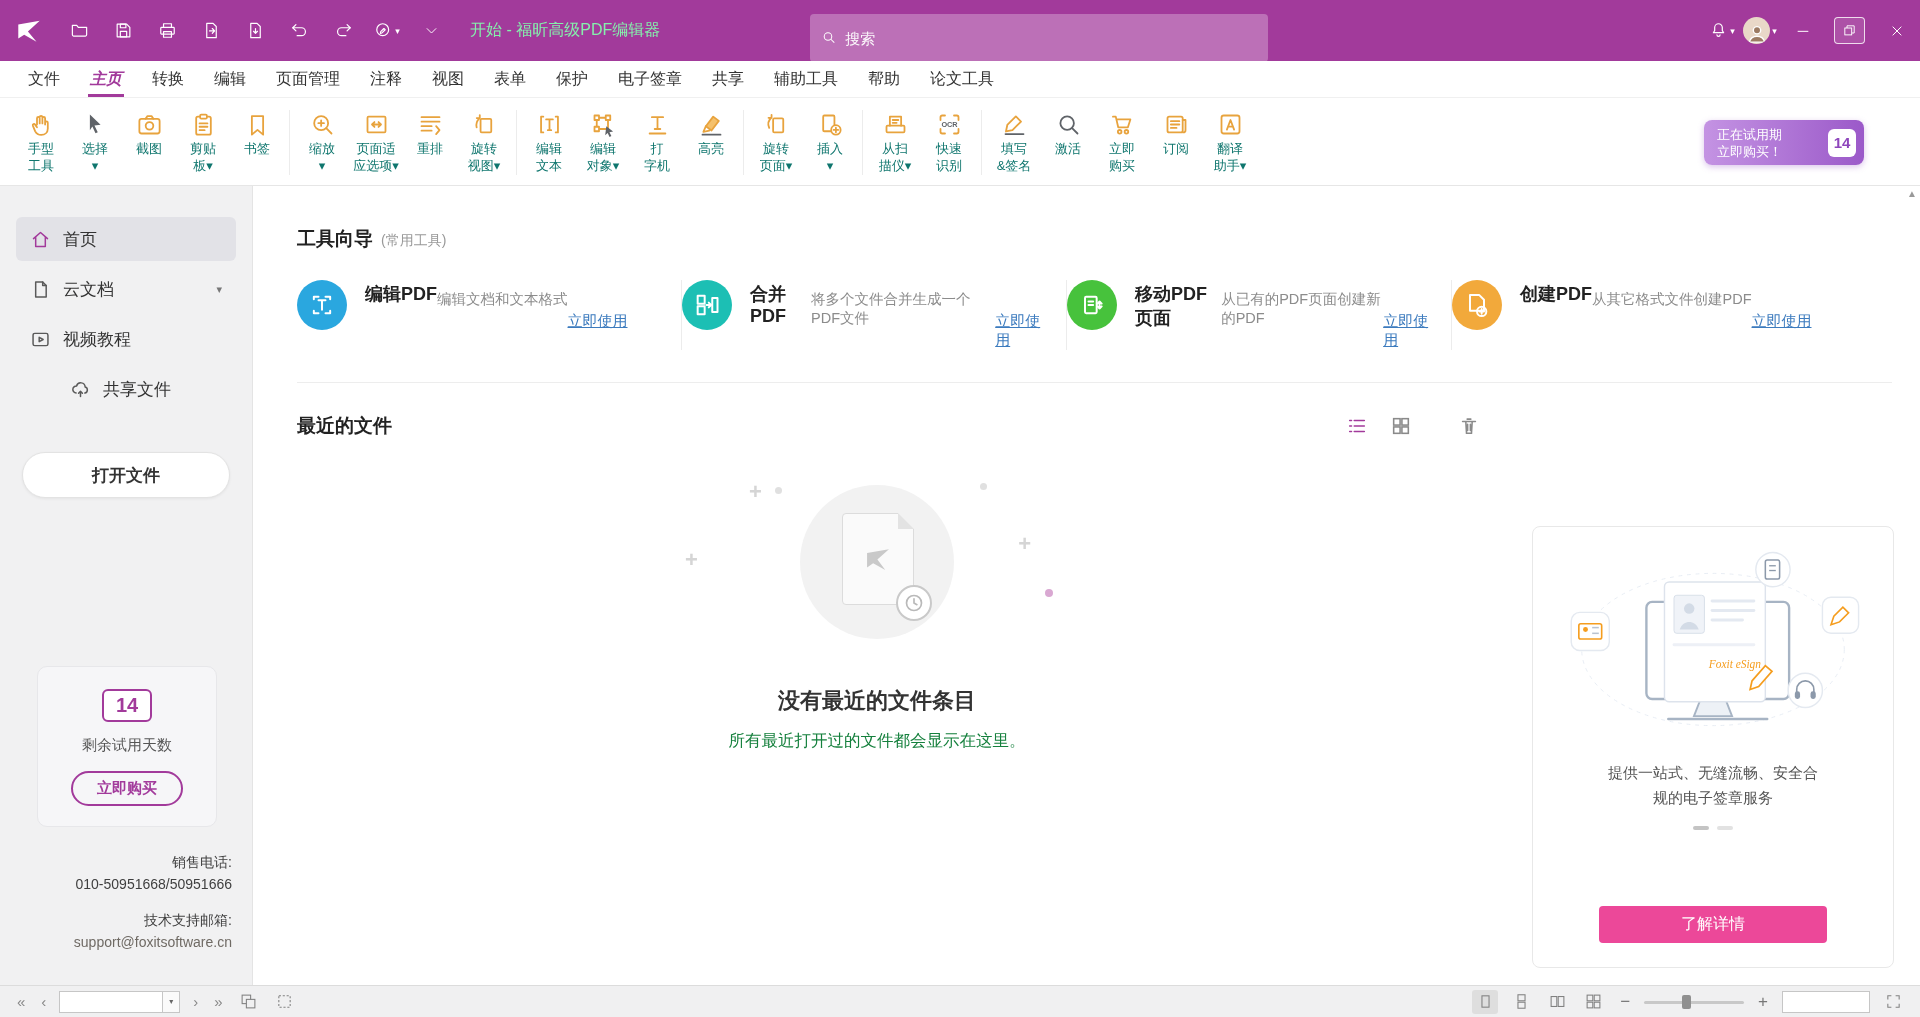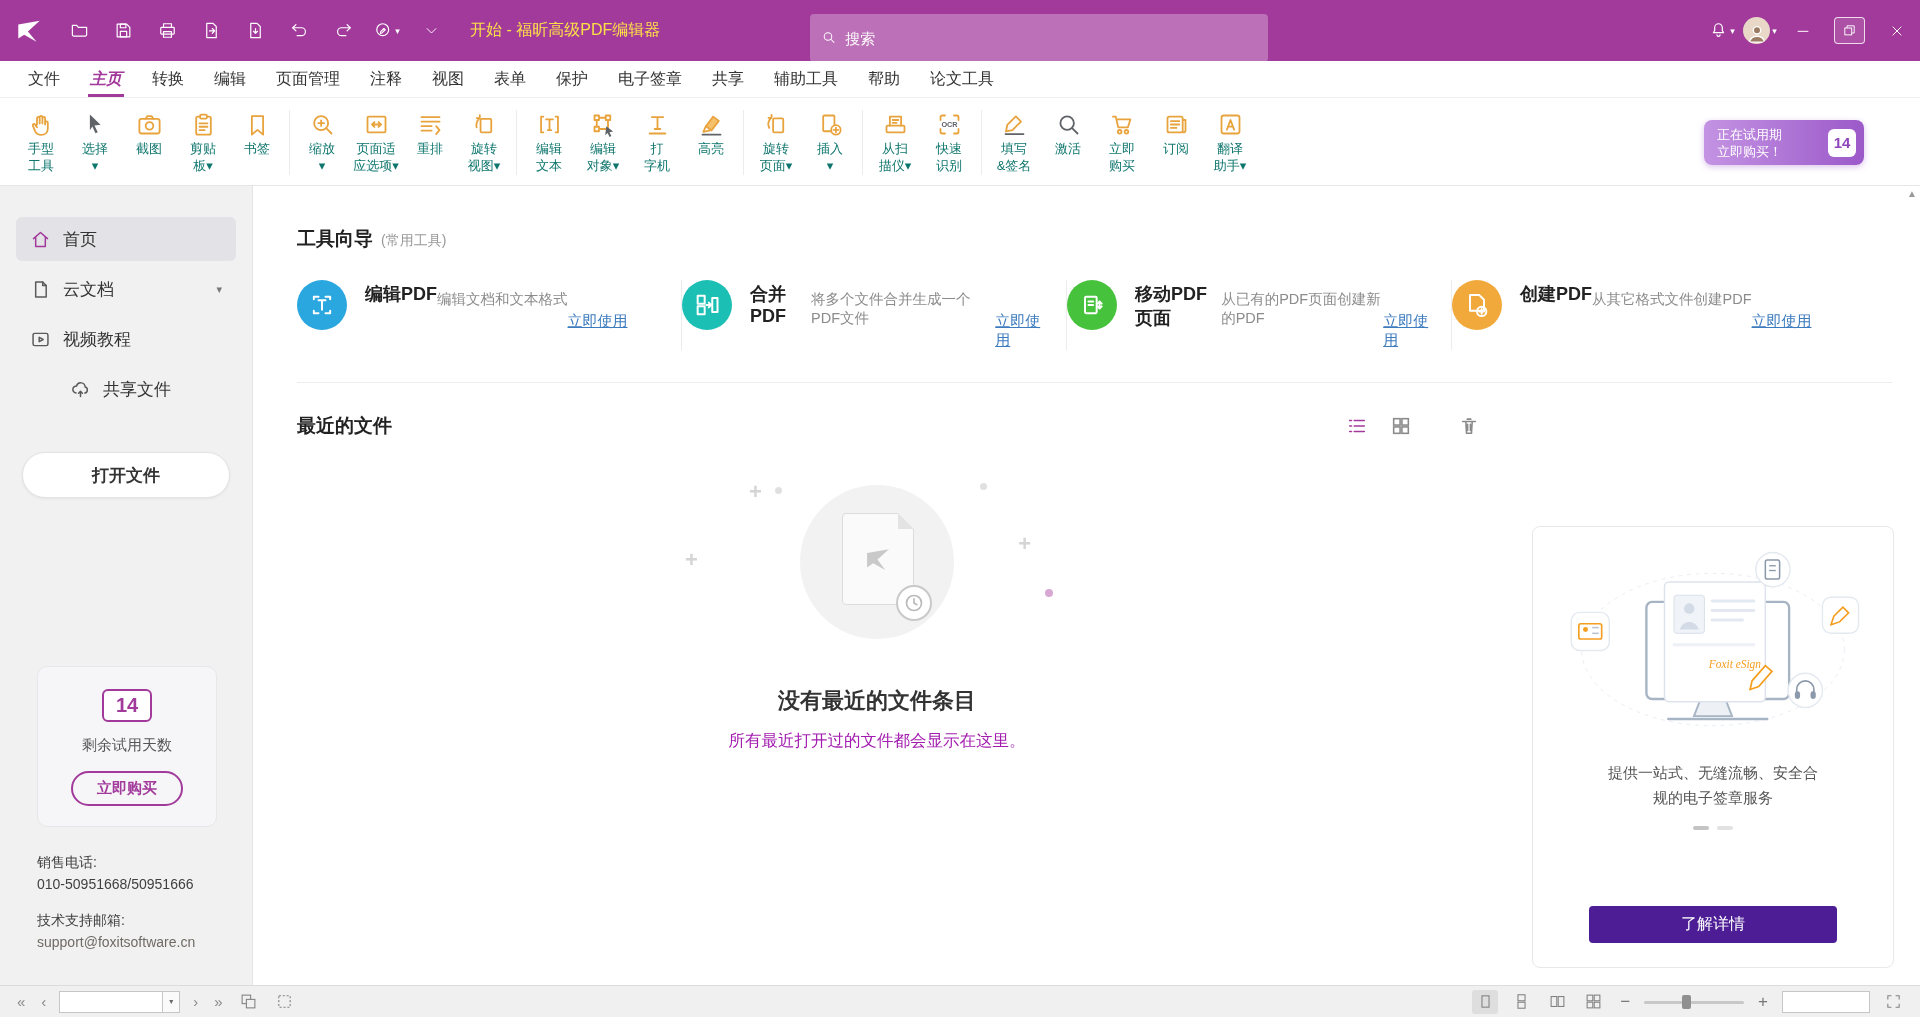--- a/index.html
+++ b/index.html
@@ -6,21 +6,21 @@
   html,body { width:1920px; height:1017px; font-family:"Liberation Sans","DejaVu Sans",sans-serif; }
   .app { width:1920px; height:1017px; display:flex; flex-direction:column; overflow:hidden; background:#fff; }
 
   
   .titlebar { height:61px; background:#A23A9B; display:flex; align-items:center; position:relative; flex:0 0 61px; color:#fff; }
   .tb-left { display:flex; align-items:center; gap:6px; padding-left:12px; }
   .tb-logo { width:34px; height:34px; display:flex; align-items:center; justify-content:center; margin-right:8px; }
   .tb-btn { background:none; border:none; width:38px; height:40px; display:flex; align-items:center; justify-content:center; cursor:pointer; position:relative; }
   .tb-btn svg { stroke:#fff; fill:none; stroke-width:1.5; stroke-linecap:round; stroke-linejoin:round; }
   .tb-dd { color:#fff; font-size:9px; margin-left:2px; }
-  .tb-title { font-size:16px; color:#fde047; margin-left:14px; white-space:nowrap; }
+  .tb-title { font-size:16px; color:#86efac; margin-left:14px; white-space:nowrap; }
   .tb-search { position:absolute; left:810px; top:14px; width:458px; height:48px; background:rgba(255,255,255,.28); border-radius:4px; display:flex; align-items:center; padding:0 12px; gap:8px; }
   .tb-search svg { stroke:#fff; fill:none; stroke-width:1.6; }
   .tb-search input { background:transparent; border:none; outline:none; color:#fff; font-size:15px; width:100%; font-family:inherit; }
   .tb-search input::placeholder { color:rgba(255,255,255,.95); }
   .tb-right { margin-left:auto; display:flex; align-items:center; height:100%; }
   .avatar { width:27px; height:27px; border-radius:50%; background:#E9D8C8; overflow:hidden; display:flex; align-items:flex-end; justify-content:center; }
   .win-btn { width:47px; height:100%; background:none; border:none; display:flex; align-items:center; justify-content:center; cursor:pointer; }
   .win-btn svg { stroke:#fff; fill:none; stroke-width:1.5; }
   .win-btn.restore-hl span { border:1px solid rgba(255,255,255,.8); border-radius:4px; padding:5px 7px; display:flex; background:rgba(255,255,255,.12); }
 
@@ -54,21 +54,21 @@
   .sb-item .ic-p { stroke:#A23A9B; }
   .sb-item .ic-g { stroke:#5A5A5A; }
   .sb-sub { margin-left:56px; }
   .sb-caret { margin-left:auto; font-size:11px; color:#777; }
   .sb-open { margin:38px 22px 0 22px; height:46px; background:#fff; border:1px solid #E3E3E3; border-radius:23px; font-size:17px; font-weight:bold; color:#333; cursor:pointer; font-family:inherit; box-shadow:0 1px 3px rgba(0,0,0,.06); }
   .sb-trial { margin:auto 35px 24px 37px; background:#F6F6F8; border:1px solid #E7E7EA; border-radius:10px; padding:22px 10px 20px 10px; display:flex; flex-direction:column; align-items:center; }
   .sb-days { border:2px solid #A23A9B; border-radius:6px; background:#fff; color:#A23A9B; font-weight:bold; font-size:20px; padding:3px 12px; }
   .sb-days-label { font-size:15px; color:#555; margin-top:14px; }
   .sb-buy { margin-top:16px; border:2px solid #A23A9B; border-radius:18px; background:transparent; color:#A23A9B; font-size:15px; font-weight:bold; padding:6px 24px; cursor:pointer; font-family:inherit; }
   .sb-contact { padding:0 20px 18px 37px; font-size:14px; color:#3f3f3f; line-height:22px; }
-  .sb-contact .blk { margin-bottom:14px; }
+  .sb-contact .blk { margin-bottom:14px;text-align:right; }
   .sb-email { color:#6F6A64; cursor:pointer; }
 
   
   .content { flex:1; position:relative; background:#fff; overflow:hidden; padding:40px 0 0 44px; }
   .sect-head { display:flex; align-items:baseline; gap:8px; }
   .sect-title { font-size:19px; font-weight:bold; color:#222; }
   .sect-sub { font-size:14px; color:#999; }
   .cards { display:flex; margin-top:28px; }
   .tool-card { width:385px; display:flex; gap:18px; padding-right:20px; border-right:1px solid #ECECEC; }
   .tool-card:last-child { border-right:none; }
@@ -89,30 +89,30 @@
   .empty-illus { position:relative; height:175px; }
   .empty-circle { width:154px; height:154px; border-radius:50%; background:#F2F2F2; margin:0 auto; position:relative; }
   .empty-doc { position:absolute; left:42px; top:28px; width:72px; height:92px; background:#FAFAFA; border:1.5px solid #DCDCDC; border-radius:4px; display:flex; align-items:center; justify-content:center; }
   .empty-doc svg { width:34px; height:34px; }
   .empty-fold { position:absolute; right:-1px; top:-1px; width:0; height:0; border-left:16px solid #E3E3E3; border-top:16px solid #F2F2F2; }
   .empty-clock { position:absolute; right:22px; bottom:18px; width:36px; height:36px; border-radius:50%; background:#fff; border:2px solid #C9C9C9; display:flex; align-items:center; justify-content:center; }
   .empty-clock svg { width:20px; height:20px; stroke:#B9B9B9; fill:none; stroke-width:2; stroke-linecap:round; }
   .deco { position:absolute; color:#D5D5D5; font-size:22px; font-weight:bold; }
   .dot-deco { position:absolute; border-radius:50%; background:#E0E0E0; }
   .empty-title { font-size:22px; font-weight:bold; color:#333; margin-top:26px; }
-  .empty-desc { font-size:16.5px; color:#a21caf; margin-top:14px; }
+  .empty-desc { font-size:16.5px; color:#15803d; margin-top:14px; }
 
   
   .esign-card { position:absolute; top:340px; right:26px; width:362px; height:442px; border:1px solid #E8E8E8; border-radius:8px; background:#fff; padding:20px 24px 24px 24px; display:flex; flex-direction:column; align-items:center; }
   .esign-illus { height:205px; }
   .esign-text { font-size:15px; color:#555; line-height:25px; text-align:center; margin-top:8px; }
   .esign-dots { display:flex; gap:8px; margin-top:16px; }
   .esign-dots span { width:16px; height:4px; border-radius:2px; background:#E2E2E2; cursor:pointer; }
   .esign-dots span.on { background:#C4C4C4; }
-  .esign-btn { margin-top:auto; width:248px; height:37px; background:#4c1d95; border:none; border-radius:4px; color:#fff; font-size:16px; cursor:pointer; font-family:inherit; }
+  .esign-btn { margin-top:auto; width:228px; height:37px; background:#ec4899; border:none; border-radius:4px; color:#fff; font-size:16px; cursor:pointer; font-family:inherit; }
   .scroll-up { position:absolute; top:2px; right:3px; font-size:10px; color:#999; cursor:pointer; }
 
   
   .statusbar { height:32px; background:#F0F0F1; border-top:1px solid #DCDCDC; display:flex; align-items:center; padding:0 14px; gap:10px; flex:0 0 32px; color:#8a8a8a; }
   .st-nav { font-size:15px; color:#888; background:none; border:none; cursor:pointer; padding:0 3px; font-family:inherit; }
   .st-page { display:flex; align-items:center; }
   .st-page input { width:104px; height:22px; border:1px solid #C6C6C6; background:#fff; font-size:13px; padding:0 6px; outline:none; font-family:inherit; }
   .st-page .caret { width:17px; height:22px; border:1px solid #C6C6C6; border-left:none; background:#FAFAFA; font-size:8px; color:#666; display:flex; align-items:center; justify-content:center; cursor:pointer; }
   .st-ic { background:none; border:none; cursor:pointer; display:flex; align-items:center; justify-content:center; width:26px; height:24px; border-radius:3px; }
   .st-ic svg { width:17px; height:17px; stroke:#818181; fill:none; stroke-width:1.5; }

